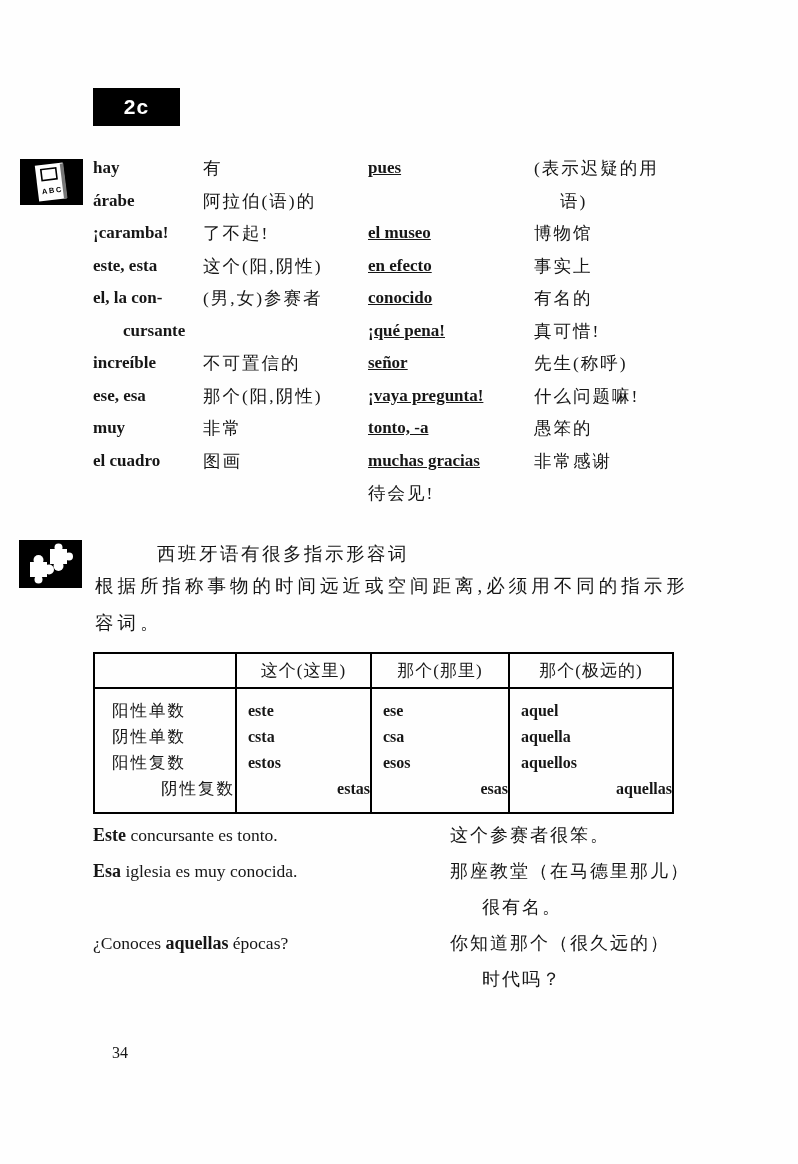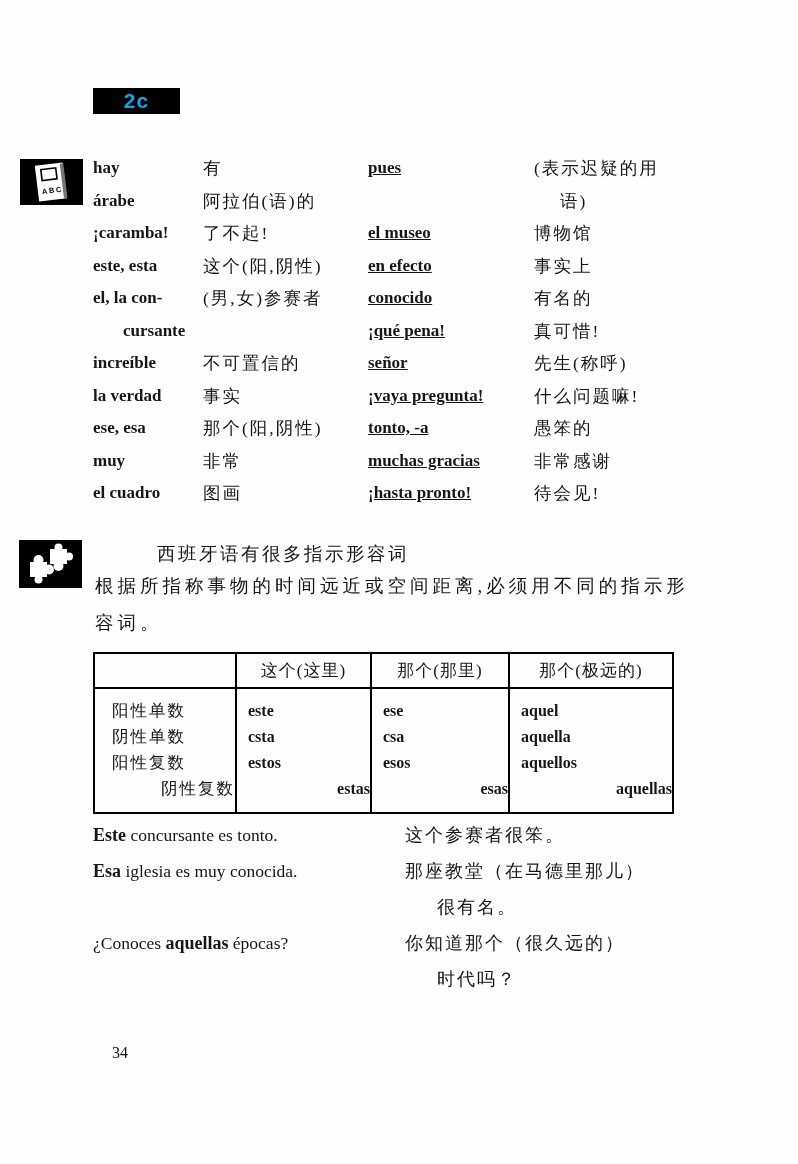--- a/index.html
+++ b/index.html
@@ -3,22 +3,22 @@
 <meta charset="utf-8">
 <style>
   html,body{margin:0;padding:0;background:#e8e8e8;}
   .page{
     position:relative;width:798px;height:1164px;background:#fefefe;
     margin:0 auto;overflow:hidden;color:#161616;
     font-family:"Liberation Serif", serif;
   }
   
   .section-label{
-    position:absolute;left:93px;top:88px;width:87px;height:26px;
-    background:#000;color:#0ea5e9;font-family:"Liberation Sans", sans-serif;
+    position:absolute;left:93px;top:88px;width:87px;height:38px;
+    background:#000;color:#ffffff;font-family:"Liberation Sans", sans-serif;
     font-weight:bold;font-size:21px;display:flex;align-items:center;justify-content:center;
     letter-spacing:1px;
   }
   
   .icon-block{position:absolute;display:block;}
   .vocab-icon{left:20px;top:159px;}
   .grammar-icon{left:19px;top:540px;}
   
   .vocab-col{position:absolute;top:152px;}
   .vocab-col-left{left:93px;width:272px;}
@@ -53,21 +53,21 @@
     text-align:center;vertical-align:middle;white-space:nowrap;
   }
   .demo-table th+th, .demo-table td+td{border-left:2px solid #000;}
   .demo-table td{height:26px;font-size:16.5px;line-height:26px;white-space:nowrap;}
   .demo-table td.rowlabel{padding-left:17px;letter-spacing:2px;}
   .demo-table td.es-cell{padding-left:11px;font-weight:bold;font-size:16px;}
   .demo-table tr.first-body td{padding-top:9px;}
   .demo-table tr.last-body td{padding-bottom:10px;text-align:right;}
   
   .examples{position:absolute;left:93px;top:817px;width:660px;}
-  .ex-line{display:flex;height:36px;line-height:36px;}
+  .ex-line{display:flex;height:36px;line-height:36px;gap:45px;}
   .ex-es{width:312px;flex:none;font-size:17.5px;white-space:nowrap;}
   .ex-es b{font-size:18px;}
   .ex-zh{font-size:18px;letter-spacing:2px;white-space:nowrap;}
   .ex-zh.indent{padding-left:32px;}
   
   .page-number{position:absolute;left:112px;top:1044px;font-size:16px;}
 </style>
 </head>
 <body>
 
@@ -112,24 +112,20 @@
       </div>
     <div class="vrow">
         <span class="es indent">cursante</span>
         <span class="zh"></span>
       </div>
     <div class="vrow">
         <span class="es">increíble</span>
         <span class="zh">不可置信的</span>
       </div>
     <div class="vrow">
-        <span class="es">la verdad</span>
-        <span class="zh">事实</span>
-      </div>
-    <div class="vrow">
         <span class="es">ese, esa</span>
         <span class="zh">那个(阳,阴性)</span>
       </div>
     <div class="vrow">
         <span class="es">muy</span>
         <span class="zh">非常</span>
       </div>
     <div class="vrow">
         <span class="es">el cuadro</span>
         <span class="zh">图画</span>
@@ -171,21 +167,20 @@
       </div>
     <div class="vrow">
         <span class="es">tonto, -a</span>
         <span class="zh">愚笨的</span>
       </div>
     <div class="vrow">
         <span class="es">muchas gracias</span>
         <span class="zh">非常感谢</span>
       </div>
     <div class="vrow">
-        <span class="es">¡hasta pronto!</span>
         <span class="zh">待会见!</span>
       </div>
   </div>
 
   <span class="icon-block grammar-icon">
     <svg width="63" height="48" viewBox="0 0 63 48">
       <rect width="63" height="48" fill="#000"></rect>
       <g fill="#fff">
         <rect x="11" y="22" width="17" height="15"></rect>
         <circle cx="19.5" cy="20" r="5"></circle>

